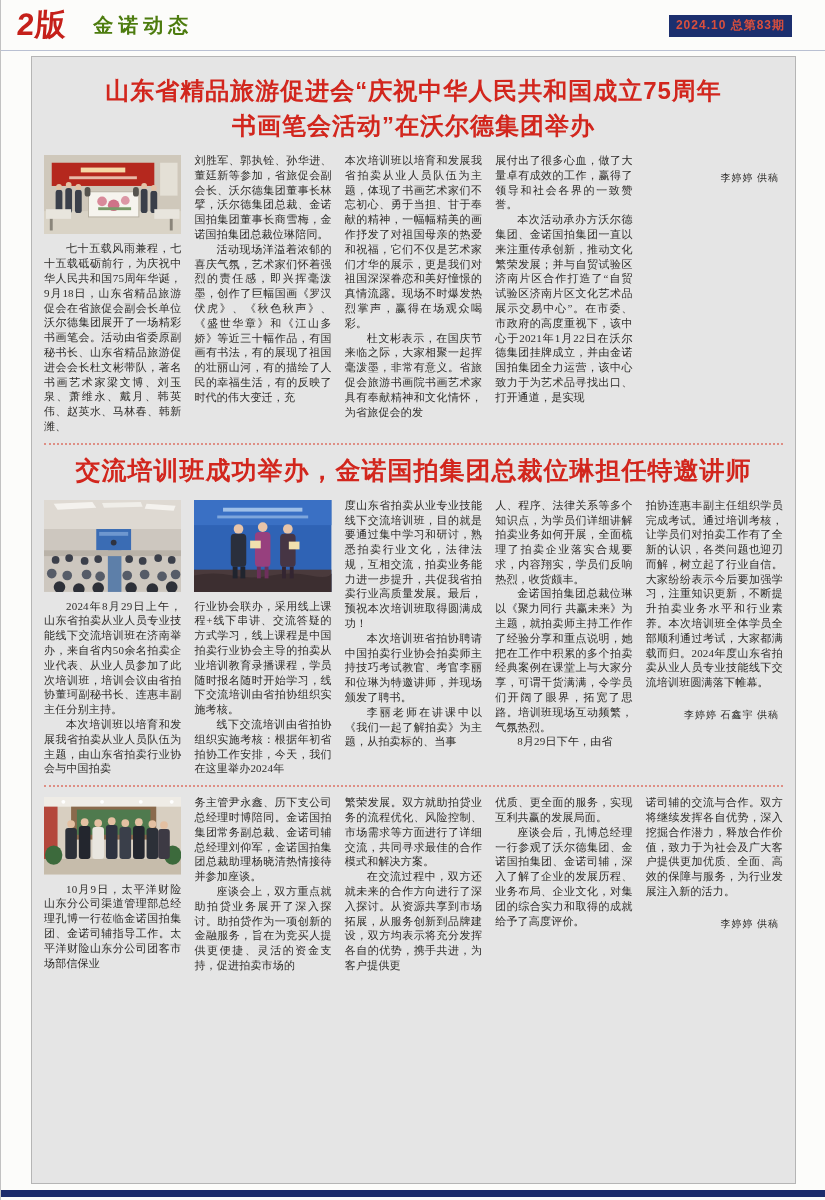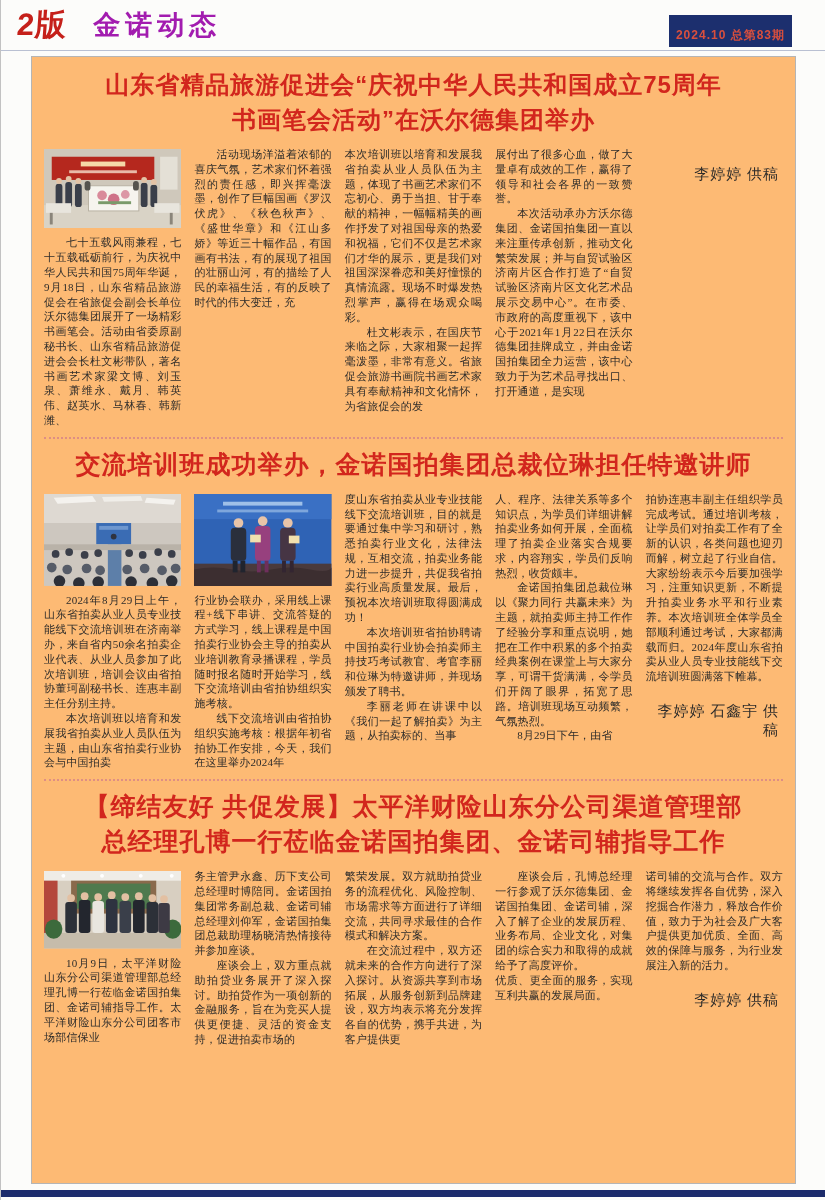--- a/index.html
+++ b/index.html
@@ -9,49 +9,49 @@
     border-left:1px solid #c2c2c2; border-right:1px solid #c2c2c2;
     font-family:"Liberation Serif","DejaVu Serif",serif;
   }
   
   .header { position:relative; height:46px; padding:4px 0 0 16px; border-bottom:1px solid #b9c0d2; }
   .edition {
     display:inline-block; color:#c5201a; font-family:"Liberation Sans","DejaVu Sans",sans-serif;
     font-weight:bold; font-size:31px; letter-spacing:1px; vertical-align:middle; transform:skewX(-4deg);
   }
   .masthead {
-    display:inline-block; margin-left:22px; color:#a21caf; font-weight:bold; font-size:27px;
+    display:inline-block; margin-left:22px; color:#4d7c0f; font-weight:bold; font-size:20px;
     letter-spacing:5px; vertical-align:middle;
   }
   .issue-box {
     position:absolute; right:34px; top:15px; background:#1c2f6e; color:#d94f3d;
     font-family:"Liberation Sans","DejaVu Sans",sans-serif; font-weight:bold; font-size:12px;
-    padding:12px 7px 3px; letter-spacing:1px;
+    padding:2px 7px 3px; letter-spacing:1px;
   }
   
   .content {
     position:absolute; left:30px; right:30px; top:56px; bottom:16px;
-    border:1px solid #b5b5b5; background:#fdba74; padding:2px 10px 6px; overflow:hidden;
+    border:1px solid #b5b5b5; background:#e5e5e5; padding:8px 10px 6px; overflow:hidden;
   }
   
   .headline {
     margin:8px 0 10px; text-align:center; color:#d2261d;
     font-family:"Liberation Sans","DejaVu Sans",sans-serif; font-weight:bold;
   }
   .headline-line { line-height:35px; font-size:24px; letter-spacing:1px; }
   section[data-name="article-2"] .headline-line,
   section[data-name="article-3"] .headline-line { font-size:25px; }
   .article-body { display:flex; gap:13px; padding:0 2px; }
   .col { flex:1 1 0; min-width:0; }
   .para {
     margin:0; font-size:11px; line-height:14.8px; text-align:justify; text-justify:inter-character;
     color:#2e2c2a; letter-spacing:0.2px; word-break:break-all;
   }
   .para.indent { text-indent:2em; }
-  .byline { margin:18px 4px 0 0; text-align:right; font-size:15px; color:#2e2c2a; letter-spacing:1px; }
+  .byline { margin:18px 4px 0 0; text-align:right; font-size:10px; color:#2e2c2a; letter-spacing:1px; }
   .photo { margin:2px 0 7px; }
   .photo svg { display:block; width:100%; height:auto; }
   .divider { height:0; border-top:2px dotted #de8e84; margin:9px 2px 8px; }
   
   .footer-bar { position:absolute; left:0; right:0; bottom:3px; height:7px; background:#1c2b6b; }
 </style>
 </head>
 <body>
 
 <div class="page" data-name="newspaper-page">
@@ -102,20 +102,21 @@
     </g>
     <rect x="2" y="56" width="26" height="10" fill="#e8e5dd"></rect>
                 <rect x="114" y="56" width="26" height="10" fill="#e8e5dd"></rect>
     <rect x="6" y="66" width="3" height="12" fill="#8a857a"></rect>
                 <rect x="130" y="66" width="3" height="12" fill="#8a857a"></rect>
   </svg>
 </figure>
             <p class="para indent" data-name="body-text">七十五载风雨兼程，七十五载砥砺前行，为庆祝中华人民共和国75周年华诞，9月18日，山东省精品旅游促会在省旅促会副会长单位沃尔德集团展开了一场精彩书画笔会。活动由省委原副秘书长、山东省精品旅游促进会会长杜文彬带队，著名书画艺术家梁文博、刘玉泉、萧维永、戴月、韩英伟、赵英水、马林春、韩新潍、</p>
           </div>
           <div class="col" data-name="article-column">
+            <p class="para" data-name="body-text">刘胜军、郭执铨、孙华进、董廷新等参加，省旅促会副会长、沃尔德集团董事长林擘，沃尔德集团总裁、金诺国拍集团董事长商雪梅，金诺国拍集团总裁位琳陪同。</p>
             <p class="para indent" data-name="body-text">活动现场洋溢着浓郁的喜庆气氛，艺术家们怀着强烈的责任感，即兴挥毫泼墨，创作了巨幅国画《罗汉伏虎》、《秋色秋声》、《盛世华章》和《江山多娇》等近三十幅作品，有国画有书法，有的展现了祖国的壮丽山河，有的描绘了人民的幸福生活，有的反映了时代的伟大变迁，充</p>
           </div>
           <div class="col" data-name="article-column">
             <p class="para" data-name="body-text">本次培训班以培育和发展我省拍卖从业人员队伍为主题，体现了书画艺术家们不忘初心、勇于当担、甘于奉献的精神，一幅幅精美的画作抒发了对祖国母亲的热爱和祝福，它们不仅是艺术家们才华的展示，更是我们对祖国深深眷恋和美好憧憬的真情流露。现场不时爆发热烈掌声，赢得在场观众喝彩。</p>
             <p class="para indent" data-name="body-text">杜文彬表示，在国庆节来临之际，大家相聚一起挥毫泼墨，非常有意义。省旅促会旅游书画院书画艺术家具有奉献精神和文化情怀，为省旅促会的发</p>
           </div>
           <div class="col" data-name="article-column">
             <p class="para" data-name="body-text">展付出了很多心血，做了大量卓有成效的工作，赢得了领导和社会各界的一致赞誉。</p>
             <p class="para indent" data-name="body-text">本次活动承办方沃尔德集团、金诺国拍集团一直以来注重传承创新，推动文化繁荣发展；并与自贸试验区济南片区合作打造了“自贸试验区济南片区文化艺术品展示交易中心”。在市委、市政府的高度重视下，该中心于2021年1月22日在沃尔德集团挂牌成立，并由金诺国拍集团全力运营，该中心致力于为艺术品寻找出口、打开通道，是实现</p>
           </div>
@@ -221,24 +222,20 @@
             <p class="para indent" data-name="body-text">8月29日下午，由省</p>
           </div>
           <div class="col" data-name="article-column">
             <p class="para" data-name="body-text">拍协连惠丰副主任组织学员完成考试。通过培训考核，让学员们对拍卖工作有了全新的认识，各类问题也迎刃而解，树立起了行业自信。大家纷纷表示今后要加强学习，注重知识更新，不断提升拍卖业务水平和行业素养。本次培训班全体学员全部顺利通过考试，大家都满载而归。2024年度山东省拍卖从业人员专业技能线下交流培训班圆满落下帷幕。</p>
             <p class="byline" data-name="byline">李婷婷 石鑫宇 供稿</p>
           </div>
         </div>
       </section>
       <div class="divider" data-name="article-divider"></div>
       <section class="article" data-name="article-3">
-        <h2 class="headline" data-name="article-headline">
-          <div class="headline-line" data-name="headline-line">【缔结友好 共促发展】太平洋财险山东分公司渠道管理部</div>
-          <div class="headline-line" data-name="headline-line">总经理孔博一行莅临金诺国拍集团、金诺司辅指导工作</div>
-        </h2>
         <div class="article-body" data-name="article-body">
           <div class="col" data-name="article-column">
             <figure class="photo" data-name="visit-group-photo">
   <svg viewBox="0 0 142 80" xmlns="http://www.w3.org/2000/svg" data-name="visit-group-photo-image">
     <rect width="142" height="80" fill="#d8cfc1"></rect>
     <rect width="142" height="10" fill="#efece6"></rect>
     <circle cx="20" cy="5" r="2" fill="#fff"></circle>
                 <circle cx="60" cy="5" r="2" fill="#fff"></circle>
                 <circle cx="100" cy="5" r="2" fill="#fff"></circle>
                 <circle cx="132" cy="5" r="2" fill="#fff"></circle>
@@ -274,22 +271,22 @@
           </div>
           <div class="col" data-name="article-column">
             <p class="para" data-name="body-text">务主管尹永鑫、历下支公司总经理时博陪同。金诺国拍集团常务副总裁、金诺司辅总经理刘仰军，金诺国拍集团总裁助理杨晓清热情接待并参加座谈。</p>
             <p class="para indent" data-name="body-text">座谈会上，双方重点就助拍贷业务展开了深入探讨。助拍贷作为一项创新的金融服务，旨在为竞买人提供更便捷、灵活的资金支持，促进拍卖市场的</p>
           </div>
           <div class="col" data-name="article-column">
             <p class="para" data-name="body-text">繁荣发展。双方就助拍贷业务的流程优化、风险控制、市场需求等方面进行了详细交流，共同寻求最佳的合作模式和解决方案。</p>
             <p class="para indent" data-name="body-text">在交流过程中，双方还就未来的合作方向进行了深入探讨。从资源共享到市场拓展，从服务创新到品牌建设，双方均表示将充分发挥各自的优势，携手共进，为客户提供更</p>
           </div>
           <div class="col" data-name="article-column">
+            <p class="para" data-name="body-text">优质、更全面的服务，实现互利共赢的发展局面。</p>
             <p class="para indent" data-name="body-text">座谈会后，孔博总经理一行参观了沃尔德集团、金诺国拍集团、金诺司辅，深入了解了企业的发展历程、业务布局、企业文化，对集团的综合实力和取得的成就给予了高度评价。</p>
-            <p class="para" data-name="body-text">优质、更全面的服务，实现互利共赢的发展局面。</p>
           </div>
           <div class="col" data-name="article-column">
             <p class="para" data-name="body-text">诺司辅的交流与合作。双方将继续发挥各自优势，深入挖掘合作潜力，释放合作价值，致力于为社会及广大客户提供更加优质、全面、高效的保障与服务，为行业发展注入新的活力。</p>
             <p class="byline" data-name="byline">李婷婷 供稿</p>
           </div>
         </div>
       </section>
     </main>
 
   <div class="footer-bar" data-name="footer-rule"></div>

